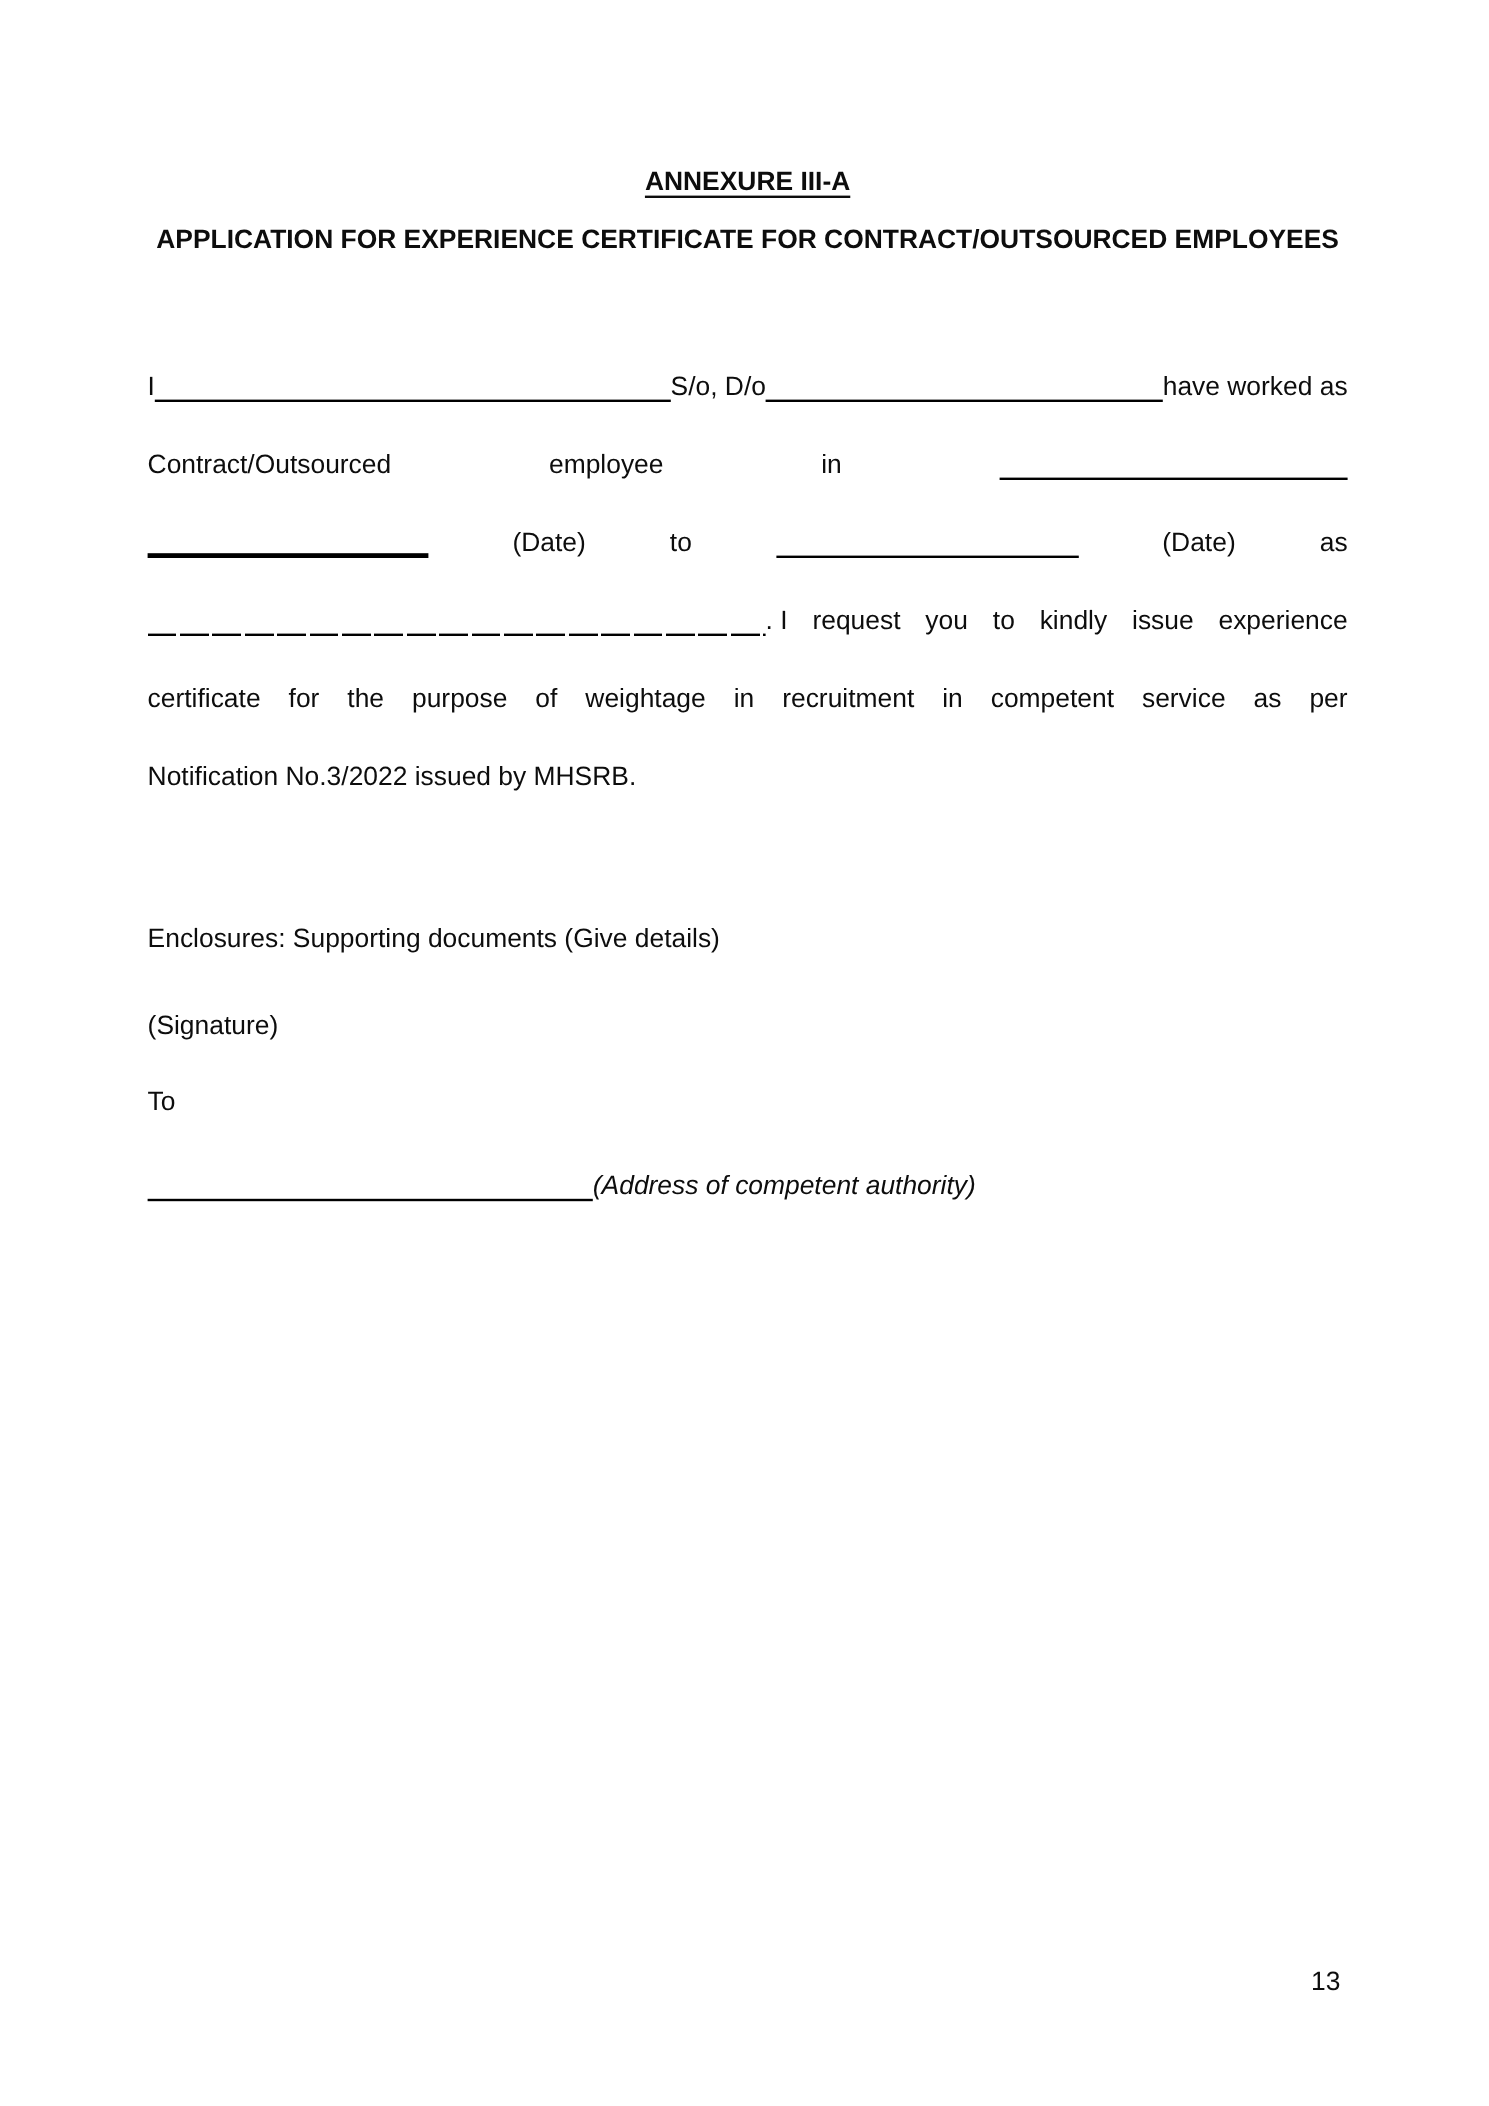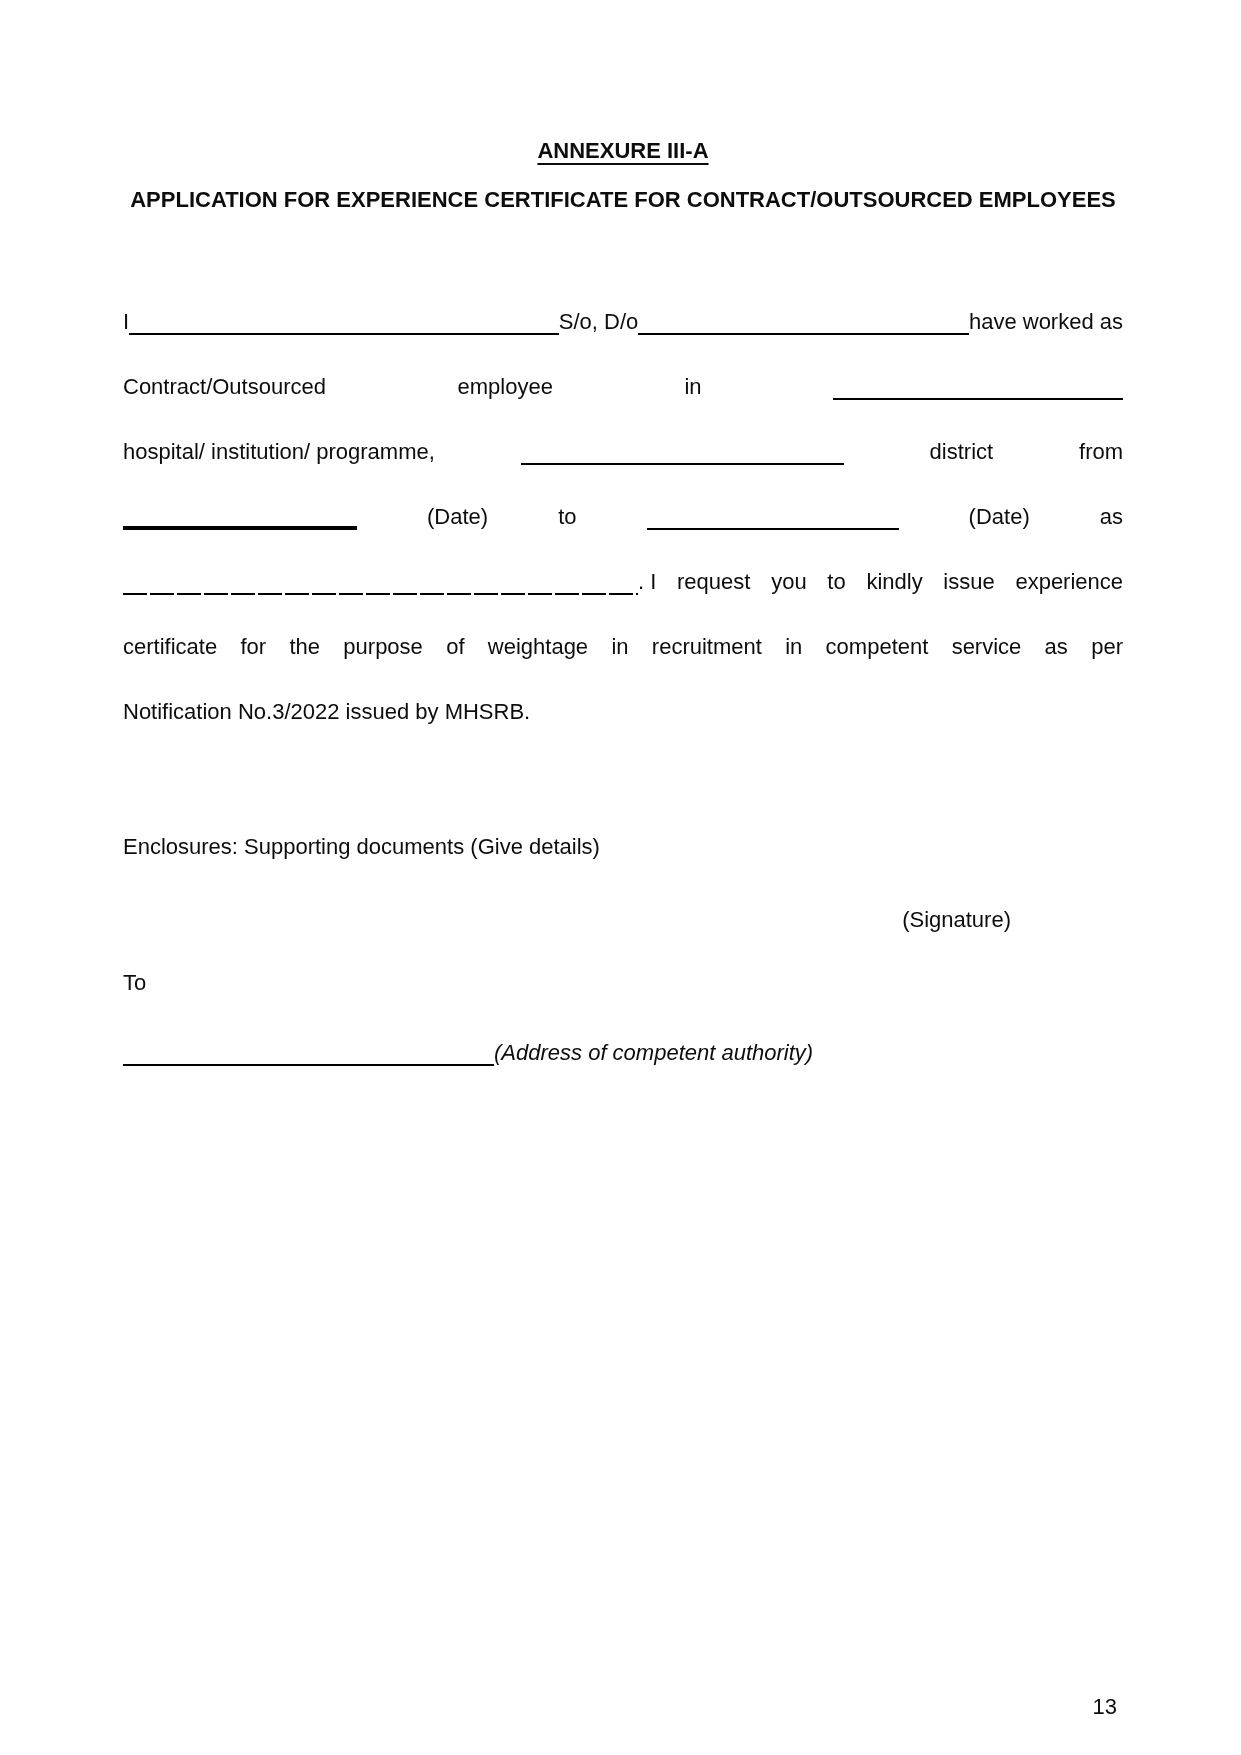--- a/index.html
+++ b/index.html
@@ -47,33 +47,33 @@
     height:27px;
     border-bottom:2px solid #000;
     box-sizing:border-box;
   }
   .blank--thick{border-bottom-width:4px;}
   .blank--underscore{
     border-bottom:none;
     background:repeating-linear-gradient(90deg,#000 0 24px,transparent 24px 27px) left bottom/100% 2px no-repeat;
   }
   .enclosures{margin-top:107px;line-height:30px;}
-  .sig-line{margin-top:43px;text-align:right;margin-right:112px;line-height:30px;}
+  .sig-line{margin-top:43px;text-align:left;margin-right:112px;line-height:30px;}
   .date-line{margin-top:35px;text-align:right;margin-right:160px;line-height:30px;}
   .to-line{margin-top:33px;line-height:30px;}
   .address-line{
     margin-top:41px;
     display:flex;
     align-items:flex-end;
     font-style:italic;
   }
   .address-line .blank{width:371px;}
   .page-number{
     position:absolute;
-    top:1692px;
+    top:1636px;
     right:124px;
     line-height:30px;
   }
 </style>
 </head>
 <body>
 
 <div class="page">
 
   <div class="doc-title">
@@ -91,29 +91,20 @@
         <span class="word">have worked as</span>
       </div>
     <div class="line">
         <span class="word">Contract/Outsourced</span>
         <span class="gapspacer"></span>
         <span class="word">employee</span>
         <span class="gapspacer"></span>
         <span class="word">in</span>
         <span class="gapspacer"></span>
         <span class="blank" style="width: 290px;"></span>
-      </div>
-    <div class="line">
-        <span class="word">hospital/ institution/ programme,</span>
-        <span class="gapspacer"></span>
-        <span class="blank" style="width: 323px;"></span>
-        <span class="gapspacer"></span>
-        <span class="word">district</span>
-        <span class="gapspacer"></span>
-        <span class="word">from</span>
       </div>
     <div class="line">
         <span class="blank blank--thick" style="width: 234px;"></span>
         <span class="gapspacer"></span>
         <span class="word">(Date)</span>
         <span class="gapspacer"></span>
         <span class="word">to</span>
         <span class="gapspacer"></span>
         <span class="blank" style="width: 252px;"></span>
         <span class="gapspacer"></span>

